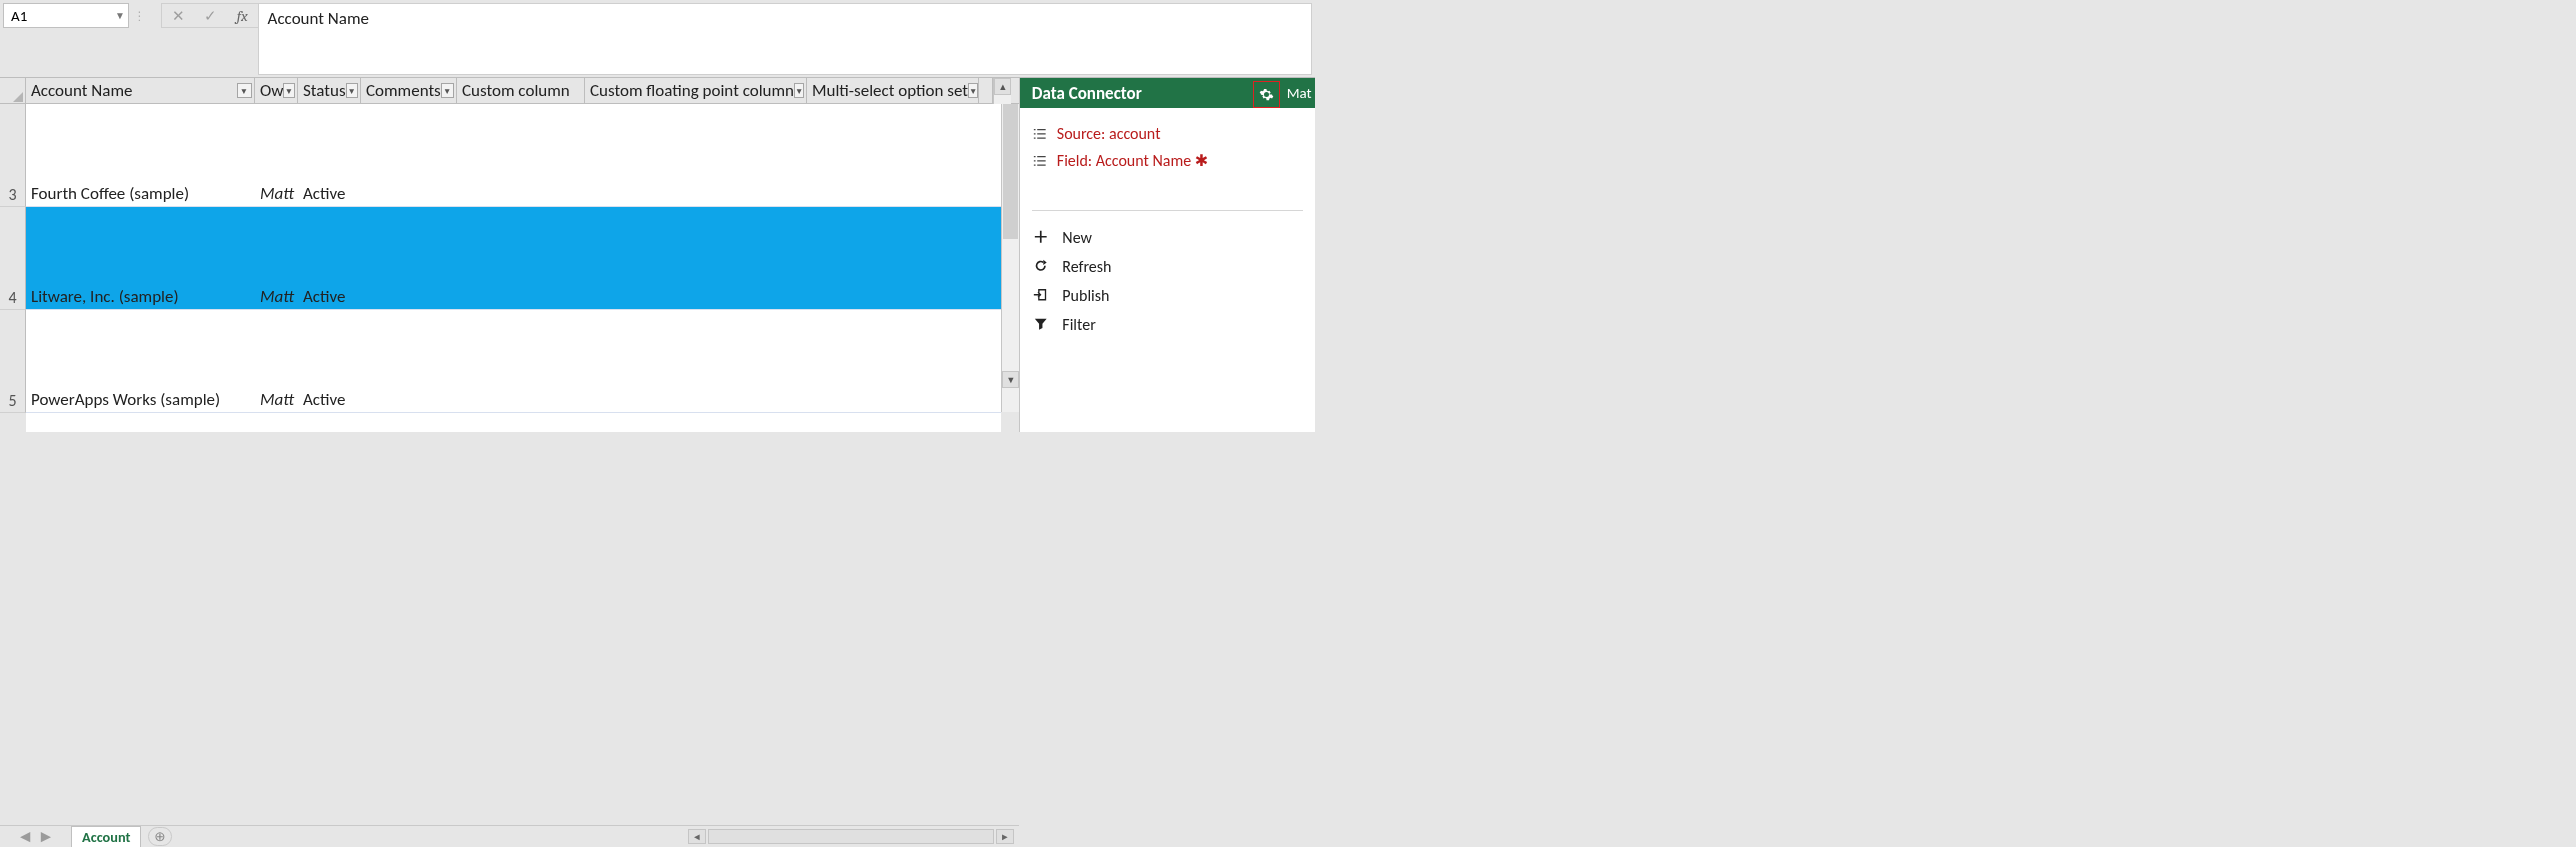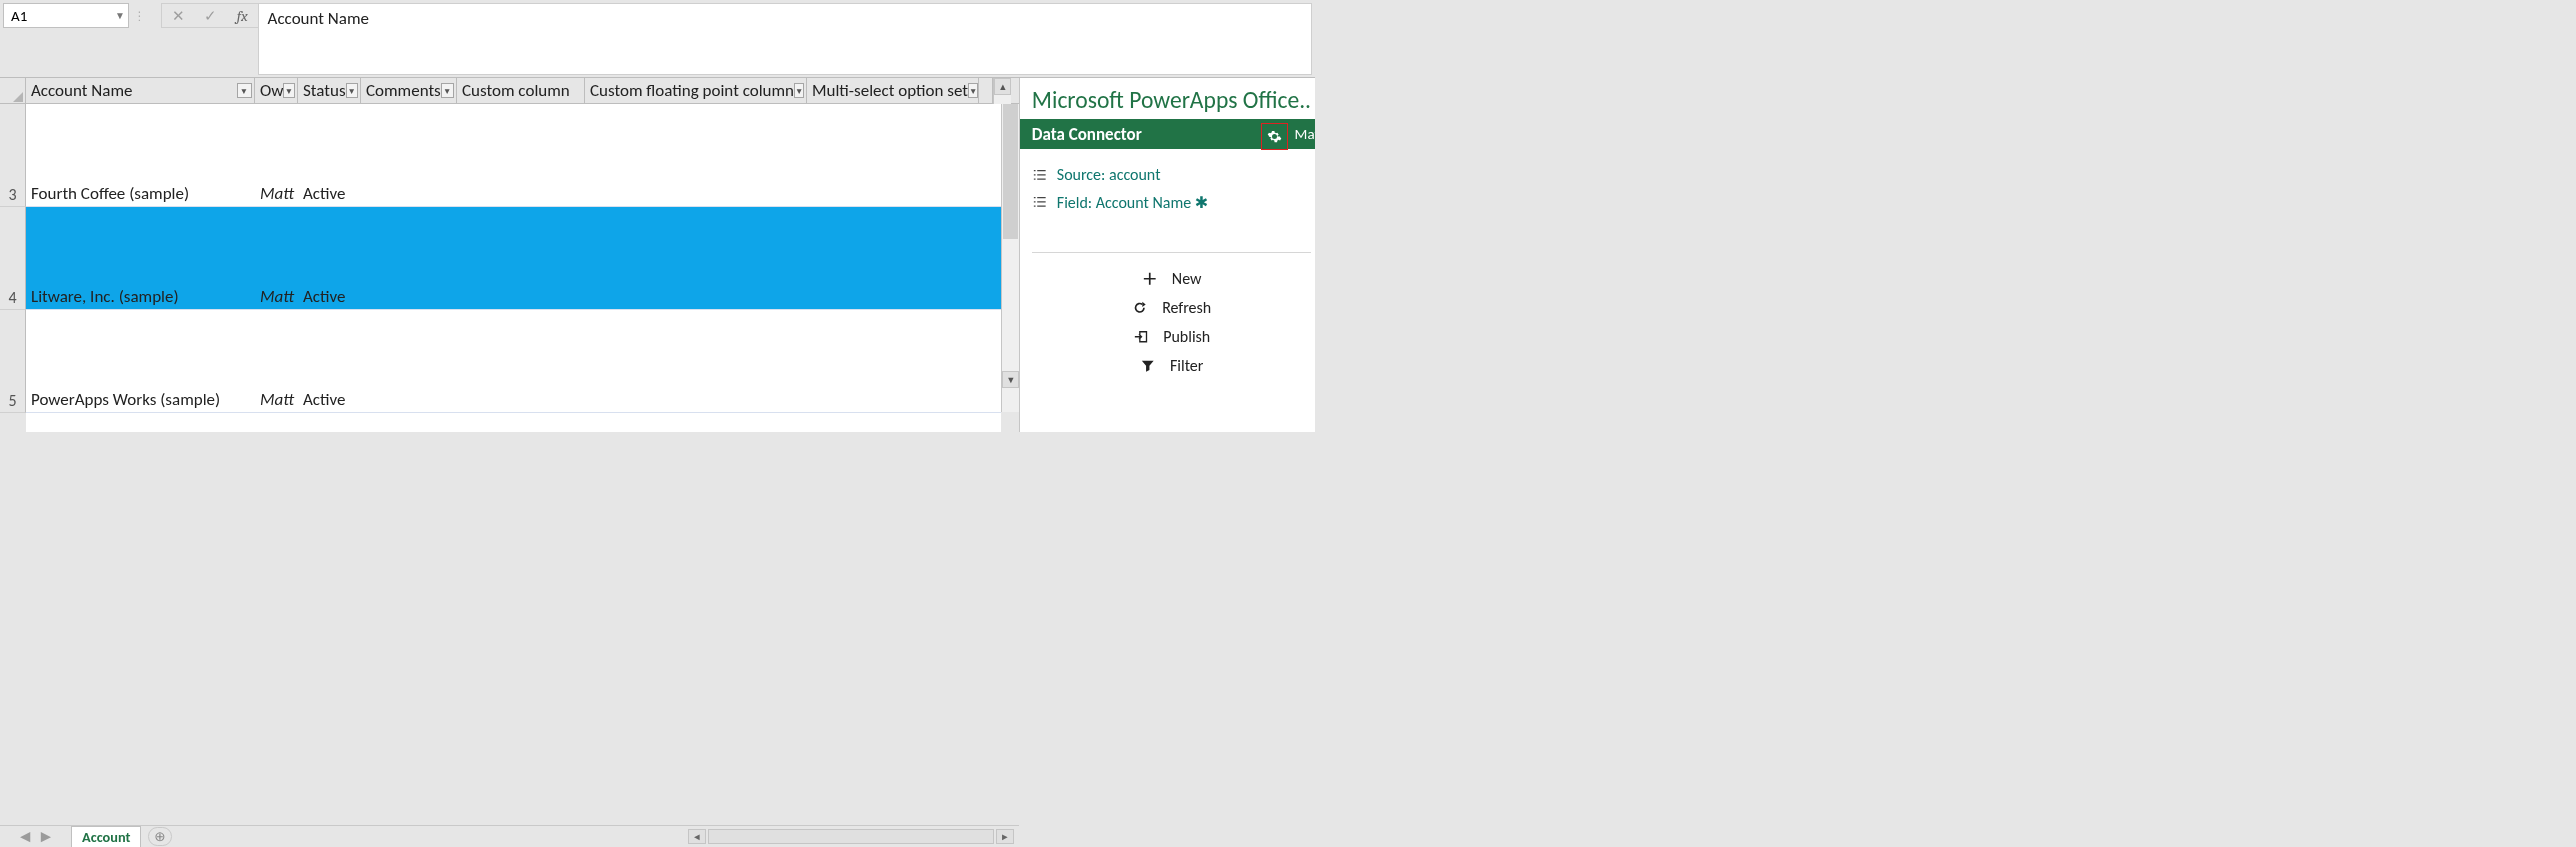--- a/index.html
+++ b/index.html
@@ -108,26 +108,26 @@
   .hscroll { margin-left:auto; display:flex; align-items:center; gap:1.7px; padding-right:5px; }
   .hscroll .hb { width:18.5px; height:15px; background:#e0e0e0; border:0.8px solid #c5c5c5; display:flex; align-items:center; justify-content:center; font-size:9.3px; color:#666; }
 
   
   .pane { flex:1; background:#fff; border-left:0.8px solid #c5c5c5; display:flex; flex-direction:column; }
   .pane-title { padding:8.4px 11.8px 5px 11.8px; font-size:23.6px; color:#217346; white-space:nowrap; overflow:hidden; }
   .pane-bar { background:#217346; color:#fff; height:30px; display:flex; align-items:center; padding:0 11.8px; position:relative; }
   .pane-bar .label { font-size:17px; font-weight:600; }
   .gear-wrap { position:absolute; right:35px; top:3.4px; width:27px; height:27px; border:1.7px solid #d22; display:flex; align-items:center; justify-content:center; }
   .pane-bar .user { position:absolute; right:3.4px; font-size:15px; }
-  .info-list { padding:11.8px 11.8px 6.7px 11.8px; font-size:16px; color:#0f766e; }
+  .info-list { padding:11.8px 11.8px 6.7px 11.8px; font-size:16px; color:#b91c1c; }
   .info-item { display:flex; align-items:center; gap:10px; padding:4.2px 0; }
   .info-item .ic { width:15px; display:flex; justify-content:center; color:#444; }
   .divider { height:0.8px; background:#d6d6d6; margin: 29px 11.8px 6.7px 11.8px; }
   .actions { padding: 5px 11.8px; }
-  .action { display:flex; align-items:center; gap:13.5px; padding:5px 0; font-size:16px; color:#222;justify-content:center; }
+  .action { display:flex; align-items:center; gap:13.5px; padding:5px 0; font-size:16px; color:#222; }
   .action .ic { width:17px; display:flex; justify-content:center; color:#333; font-size:15px; }
 
   svg { display:block; }
 </style>
 </head>
 <body>
 
 <div class="formula-row">
   <div class="name-box">
     <span>A1</span>
@@ -242,21 +242,20 @@
       <div class="hscroll">
         <div class="hb">◄</div>
         <div class="hb" style="width:286px;"></div>
         <div class="hb">►</div>
       </div>
     </div>
 
   </div>
 
   <div class="pane">
-    <div class="pane-title">Microsoft PowerApps Office..</div>
     <div class="pane-bar">
       <span class="label">Data Connector</span>
       <div class="gear-wrap">
         <svg width="15" height="15" viewBox="0 0 24 24">
           <path fill="#fff" d="M12 8a4 4 0 100 8 4 4 0 000-8zm9 4a7 7 0 01-.1 1.2l2 1.6-2 3.4-2.4-1a7 7 0 01-2 1.2l-.4 2.6h-4l-.4-2.6a7 7 0 01-2-1.2l-2.4 1-2-3.4 2-1.6A7 7 0 013 12a7 7 0 01.1-1.2L1.1 9.2l2-3.4 2.4 1a7 7 0 012-1.2L7.9 3h4l.4 2.6a7 7 0 012 1.2l2.4-1 2 3.4-2 1.6c.1.4.1.8.1 1.2z"></path>
         </svg>
       </div>
       <span class="user">Mat</span>
     </div>
 

